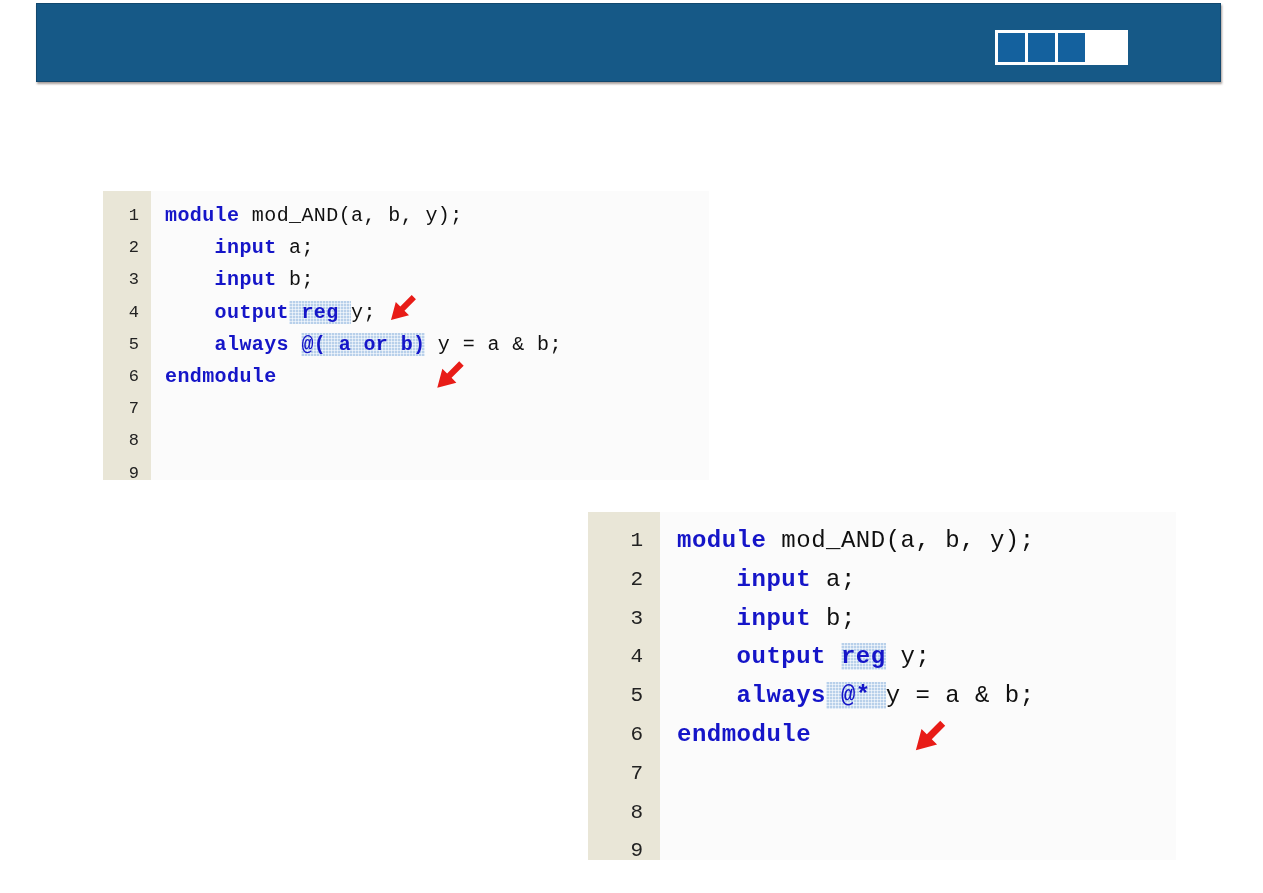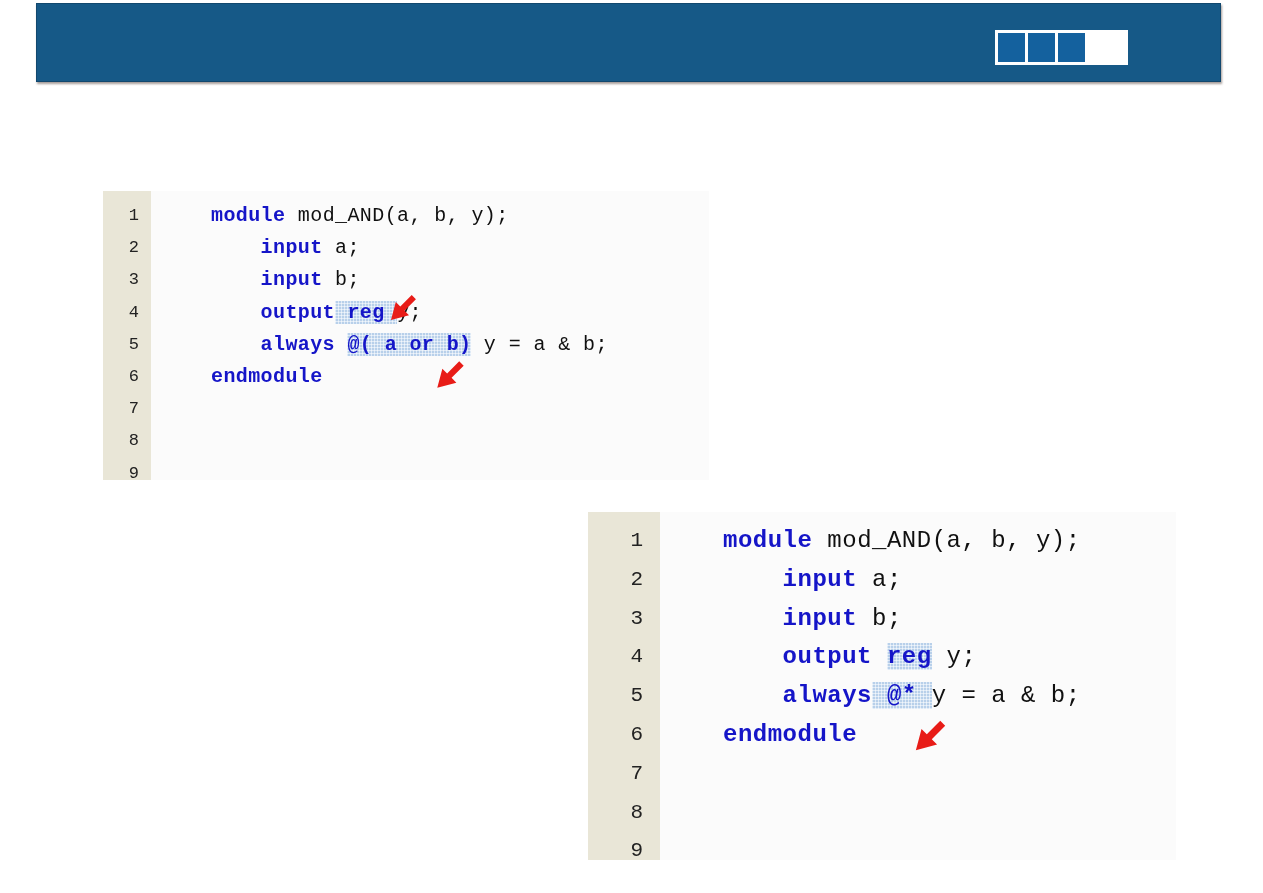--- a/index.html
+++ b/index.html
@@ -80,21 +80,20 @@
   .codearea {
     flex: 1 1 auto;
     box-sizing: border-box;
     font-family: "Liberation Mono", "DejaVu Sans Mono", monospace;
     color: #101010;
     white-space: pre;
   }
   .codearea .row {
     display: block;
     white-space: pre;
-    margin-left: 46px;
   }
   .kw { color: #1515c8; font-weight: bold; }
   .pl { color: #101010; }
   
   .sel {
     background-color: #b8d0ea;
     background-image:
       linear-gradient(0deg, rgba(255,255,255,.55) 1px, rgba(255,255,255,0) 1px),
       linear-gradient(90deg, rgba(255,255,255,.55) 1px, rgba(255,255,255,0) 1px);
     background-size: 3px 3px;

